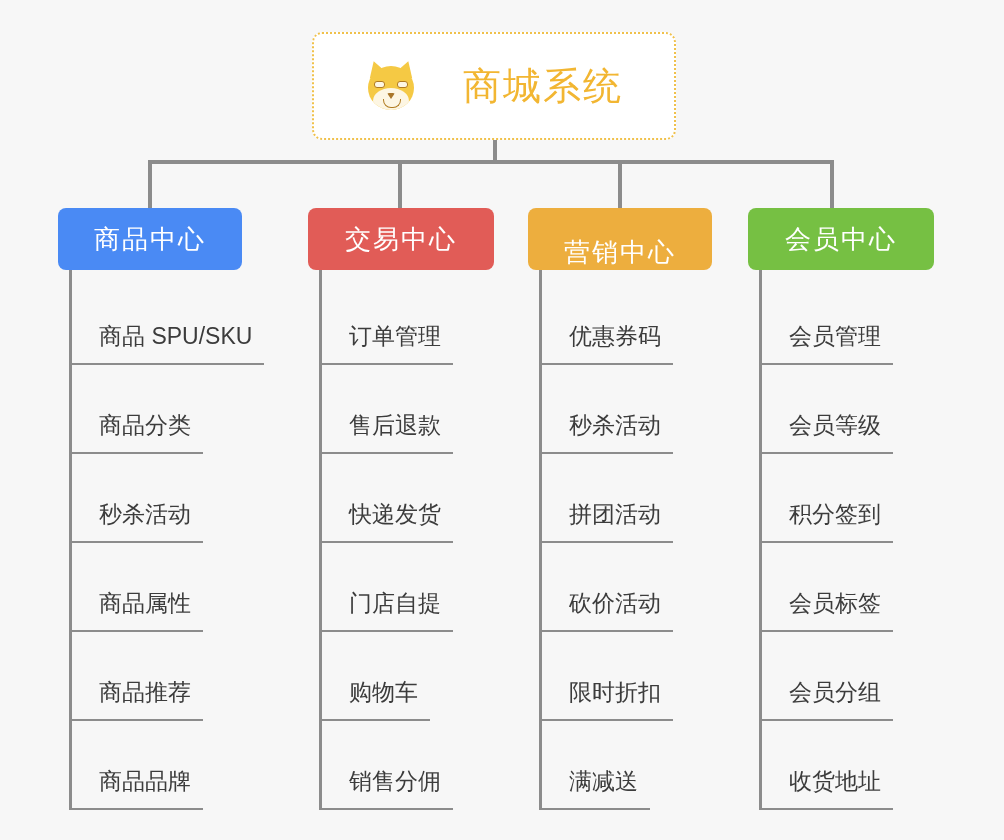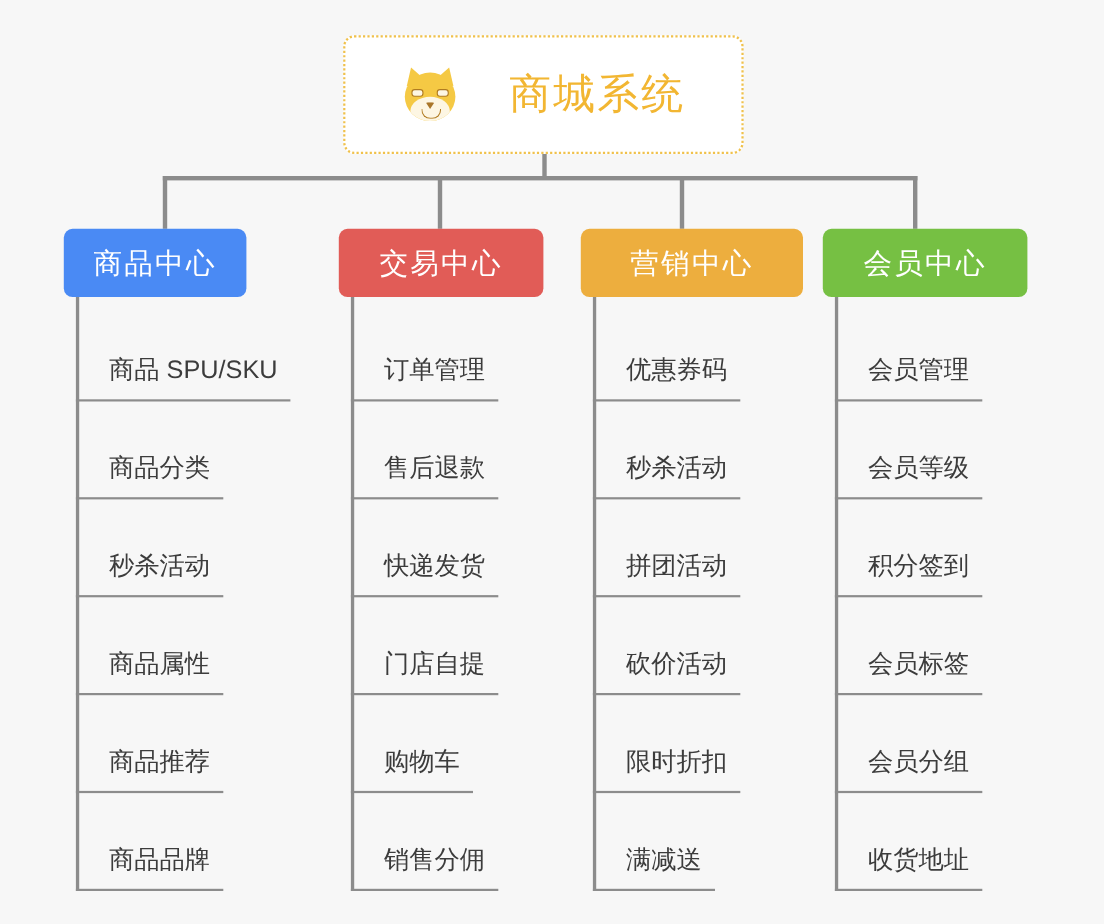--- a/index.html
+++ b/index.html
@@ -131,23 +131,23 @@
     height: 62px;
     border-radius: 8px;
     display: flex;
     align-items: center;
     justify-content: center;
     color: #ffffff;
     font-size: 26px;
     letter-spacing: 2px;
     box-sizing: border-box;
   }
-  .cat-1 { width: 166px; }
+  .cat-1 { width: 184px; }
   .cat-2 { width: 186px; }
-  .cat-3 { width: 202px; }
+  .cat-3 { width: 184px; align-items: flex-end; }
   .cat-4 { width: 186px; }
 
   
   .leaves {
     position: relative;
     margin-top: 0;
     padding-top: 6px;
   }
   .trunk {
     position: absolute;

